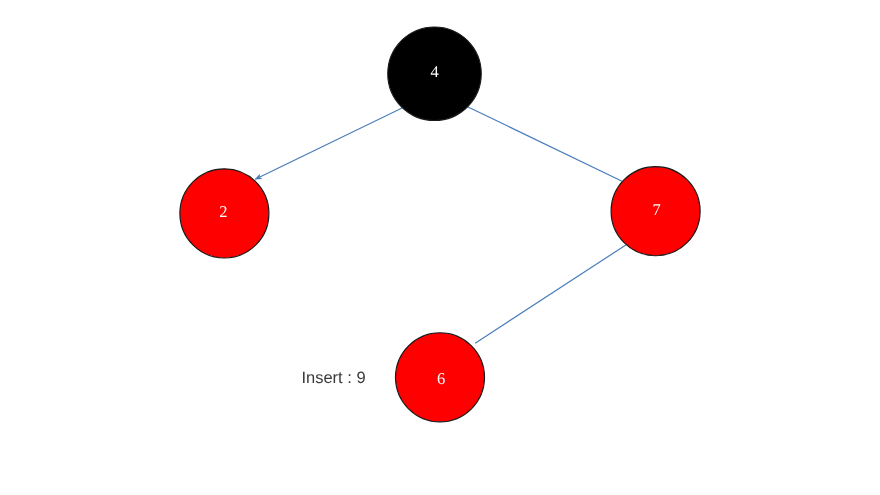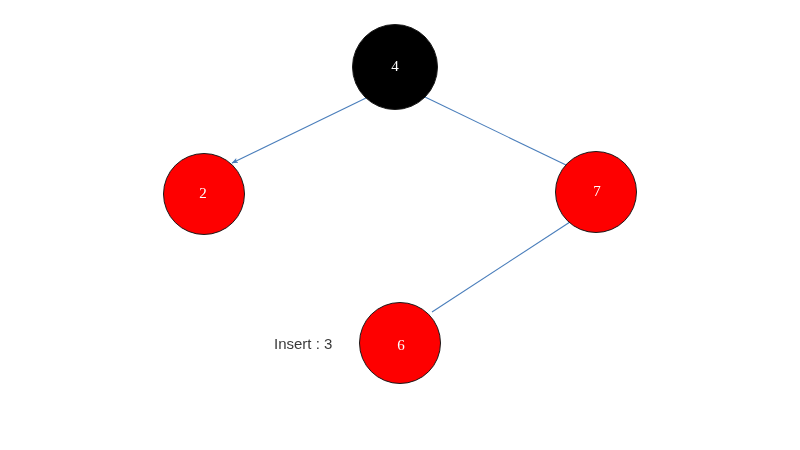--- a/index.html
+++ b/index.html
@@ -72,15 +72,15 @@
 
   <div class="node" id="node-box-1" style="left: 163px; top: 153px; width: 82px; height: 82px; background: rgb(254, 0, 0); border-color: rgb(26, 26, 26);"></div>
   <span class="node-label" id="node-text-1" style="left: 183px; top: 186px; width: 40px; color: rgb(255, 255, 255);">2</span>
 
   <div class="node" id="node-box-2" style="left: 555px; top: 151px; width: 82px; height: 82px; background: rgb(254, 0, 0); border-color: rgb(26, 26, 26);"></div>
   <span class="node-label" id="node-text-2" style="left: 577px; top: 184px; width: 40px; color: rgb(255, 255, 255);">7</span>
 
   <div class="node" id="node-box-3" style="left: 359px; top: 302px; width: 82px; height: 82px; background: rgb(254, 0, 0); border-color: rgb(26, 26, 26);"></div>
   <span class="node-label" id="node-text-3" style="left: 381px; top: 338px; width: 40px; color: rgb(255, 255, 255);">6</span>
 
-  <div id="status-label" style="left: 274px; top: 336px; color: rgb(58, 58, 58);">Insert : 3</div>
+  <div id="status-label" style="left: 274px; top: 336px; color: rgb(58, 58, 58);">Insert : 9</div>
 
 </div>
 
 </body></html>

